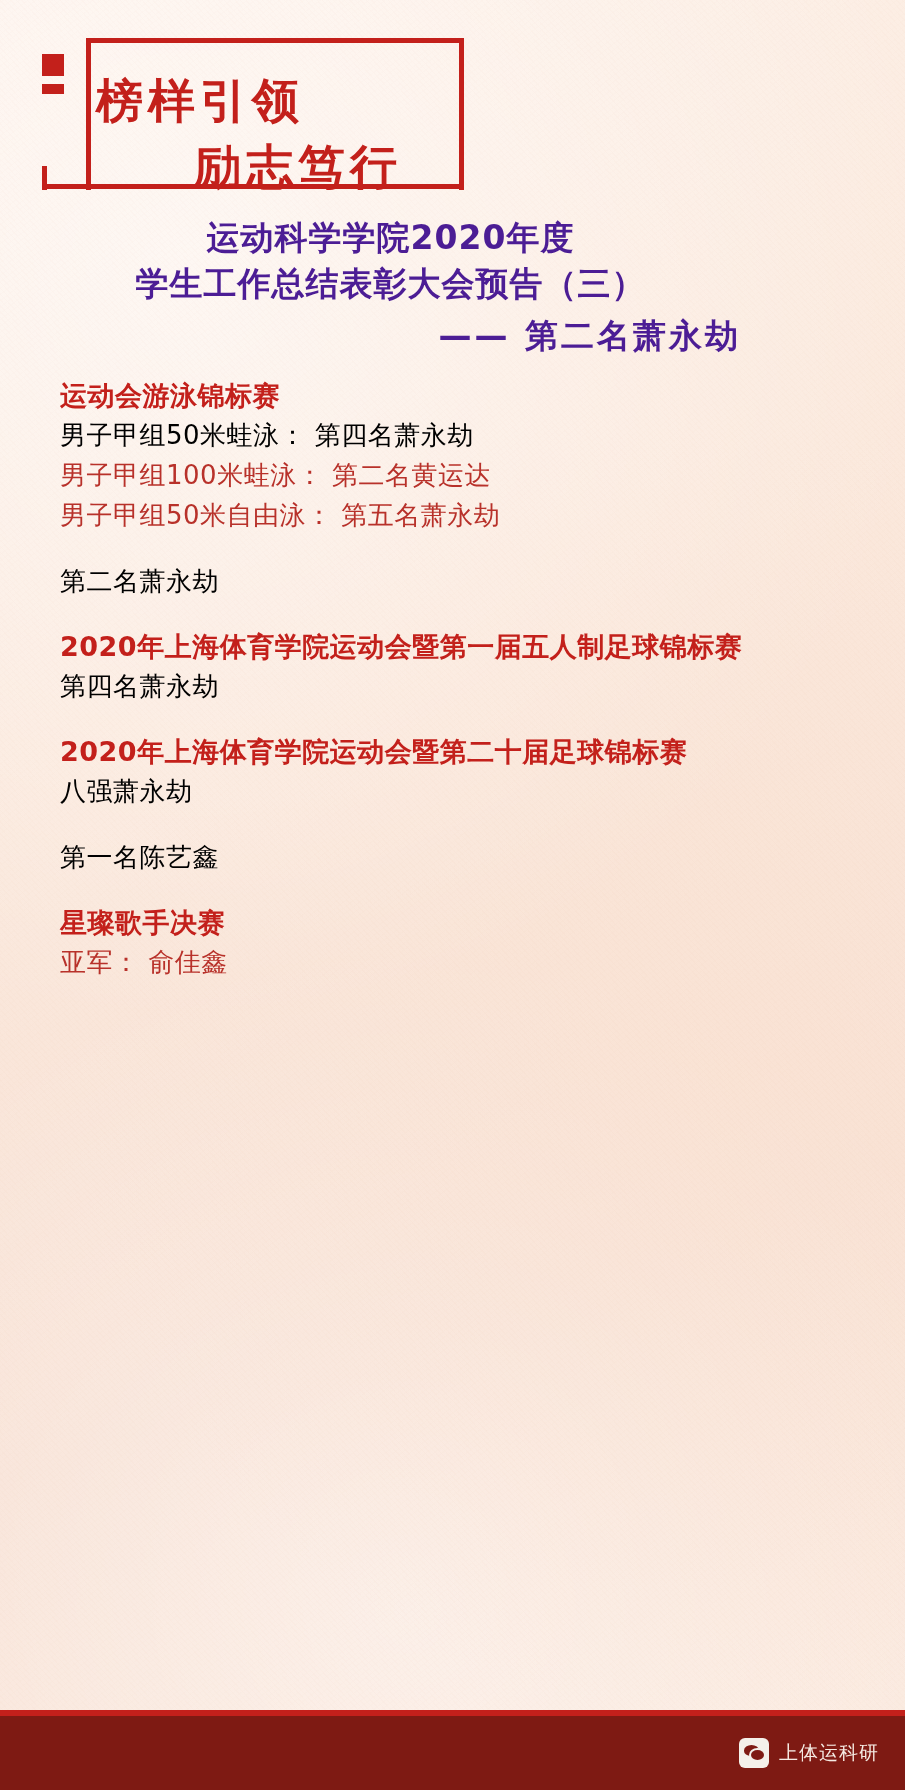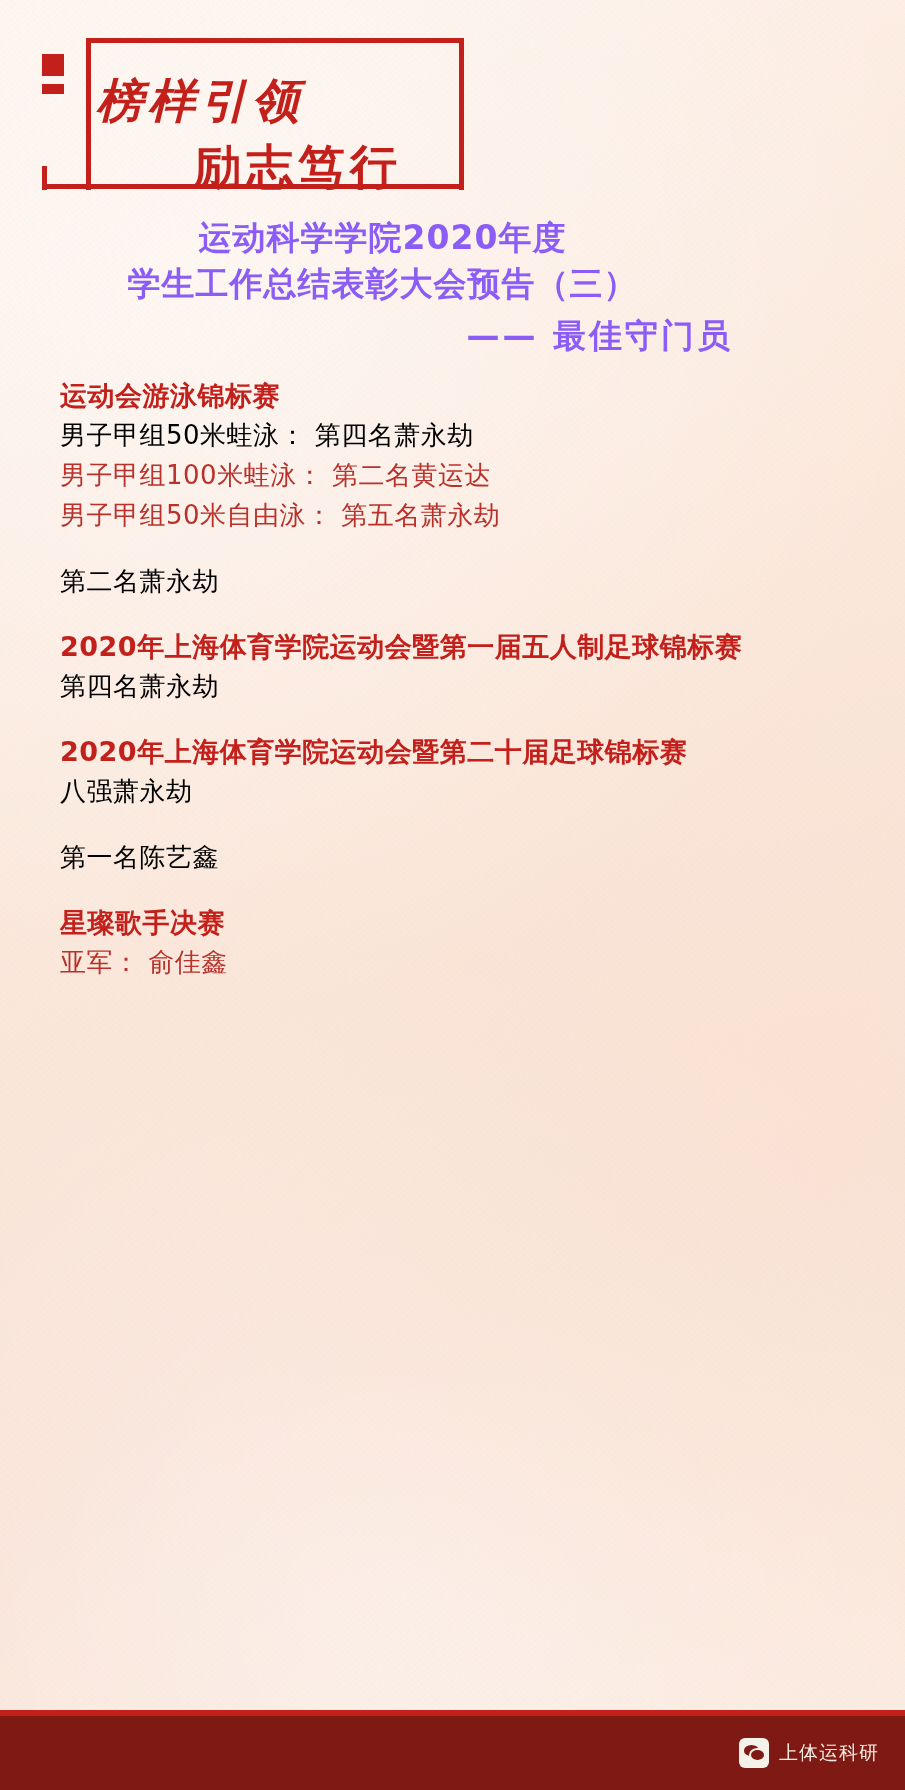--- a/index.html
+++ b/index.html
@@ -109,31 +109,32 @@
   }
   .emblem-line1, .emblem-line2 {
     position: absolute;
     color: #c3201b;
     font-weight: 700;
     font-size: 47px;
     letter-spacing: 5px;
     font-family: "DejaVu Sans", "Liberation Sans", sans-serif;
     white-space: nowrap;
   }
-  .emblem-line1 { left: 62px; top: 38px; font-style: italic; }
+  .emblem-line1 { left: 62px; top: 38px; }
   .emblem-line2 { left: 160px; top: 104px; }
 
   
   .title-block {
     position: absolute;
     left: 0;
     top: 215px;
     width: 765px;
     text-align: center;
-    color: #8b5cf6;
+    color: #4c1d95;
+    padding-left: 8px;
   }
   .title-line {
     font-weight: 700;
     font-size: 33px;
     letter-spacing: 1px;
     line-height: 46px;
     font-family: "DejaVu Sans", "Liberation Sans", sans-serif;
     white-space: nowrap;
   }
   .title-line.l3 {
@@ -251,21 +252,21 @@
     <div class="tick-left"></div>
     <div class="sq1"></div>
     <div class="sq2"></div>
     <div class="emblem-line1">榜样引领</div>
     <div class="emblem-line2">励志笃行</div>
   </div>
 
   <div class="title-block">
     <div class="title-line l1">运动科学学院2020年度</div>
     <div class="title-line l2">学生工作总结表彰大会预告（三）</div>
-    <div class="title-line l3">—— 最佳守门员</div>
+    <div class="title-line l3">—— 第二名萧永劫</div>
   </div>
 
   <div class="list">
 
     <div class="group">
       <div class="group-title">运动会游泳锦标赛</div>
       <div class="entry dark">男子甲组50米蛙泳：  第四名萧永劫</div>
       <div class="entry">男子甲组100米蛙泳：  第二名黄运达</div>
       <div class="entry">男子甲组50米自由泳：  第五名萧永劫</div>
     </div>

